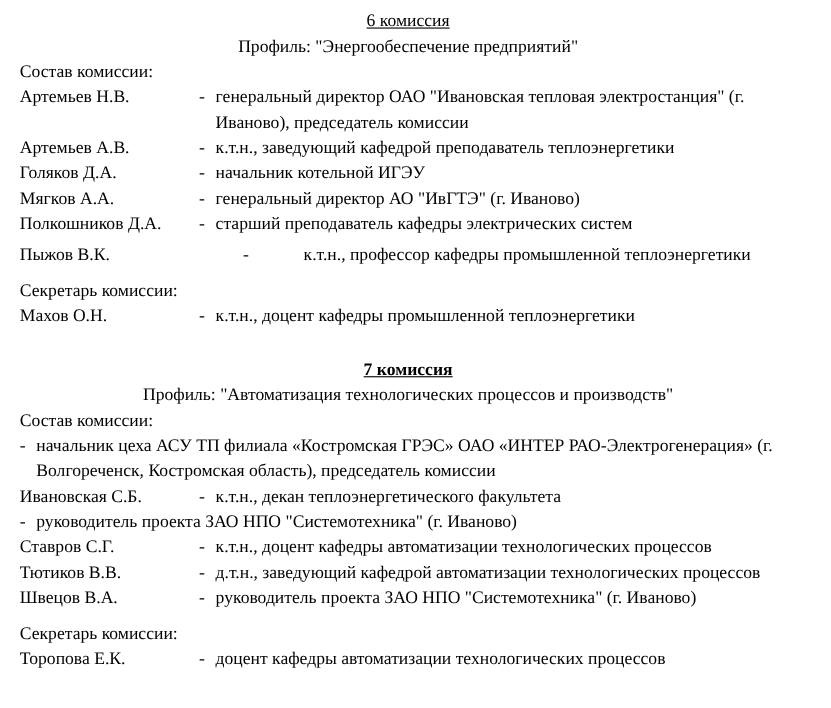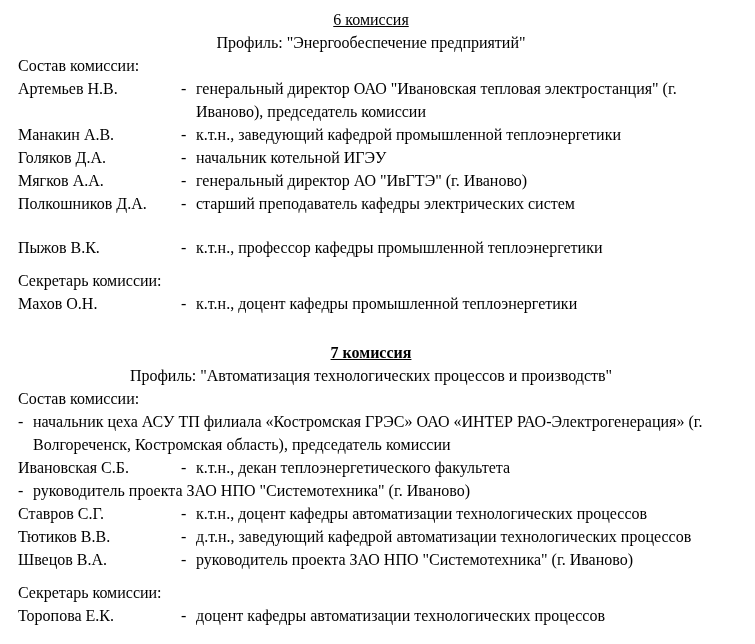--- a/index.html
+++ b/index.html
@@ -41,21 +41,21 @@
     width: 163px;
     flex: 0 0 163px;
   }
   .row .dash {
     width: 15px;
     flex: 0 0 15px;
   }
   .row .desc {
     flex: 1 1 auto;
   }
-  .gap-sm { margin-top: 21px; }
+  .gap-sm { margin-top: 5px; gap: 40px; }
   .gap-md { margin-top: 10px; }
   .section-2 .commission-title { margin-top: 26px; font-weight: bold; }
 </style>
 </head>
 <body>
 
 <div class="doc">
 
   <section class="section-1">
     <div class="commission-title">
@@ -63,23 +63,23 @@
     </div>
     <div class="commission-profile">Профиль: "Энергообеспечение предприятий"</div>
     <div class="group-label">Состав комиссии:</div>
 
     <div class="row">
       <span class="name">Артемьев Н.В.</span>
       <span class="dash">-</span>
       <span class="desc">генеральный директор ОАО "Ивановская тепловая электростанция" (г. Иваново), председатель комиссии</span>
     </div>
     <div class="row">
-      <span class="name">Манакин А.В.</span>
+      <span class="name">Артемьев А.В.</span>
       <span class="dash">-</span>
-      <span class="desc">к.т.н., заведующий кафедрой промышленной теплоэнергетики</span>
+      <span class="desc">к.т.н., заведующий кафедрой преподаватель теплоэнергетики</span>
     </div>
     <div class="row">
       <span class="name">Голяков Д.А.</span>
       <span class="dash">-</span>
       <span class="desc">начальник котельной ИГЭУ</span>
     </div>
     <div class="row">
       <span class="name">Мягков А.А.</span>
       <span class="dash">-</span>
       <span class="desc">генеральный директор АО "ИвГТЭ" (г. Иваново)</span>

